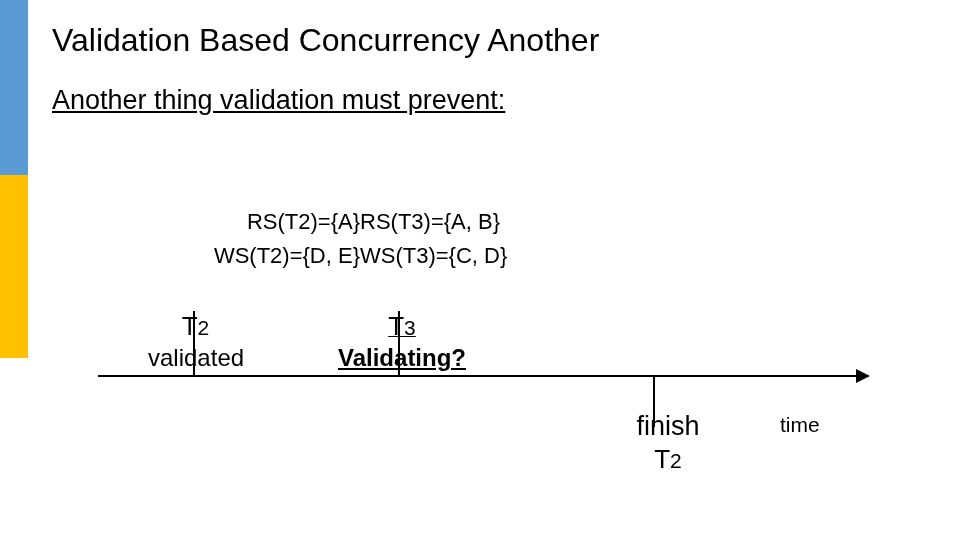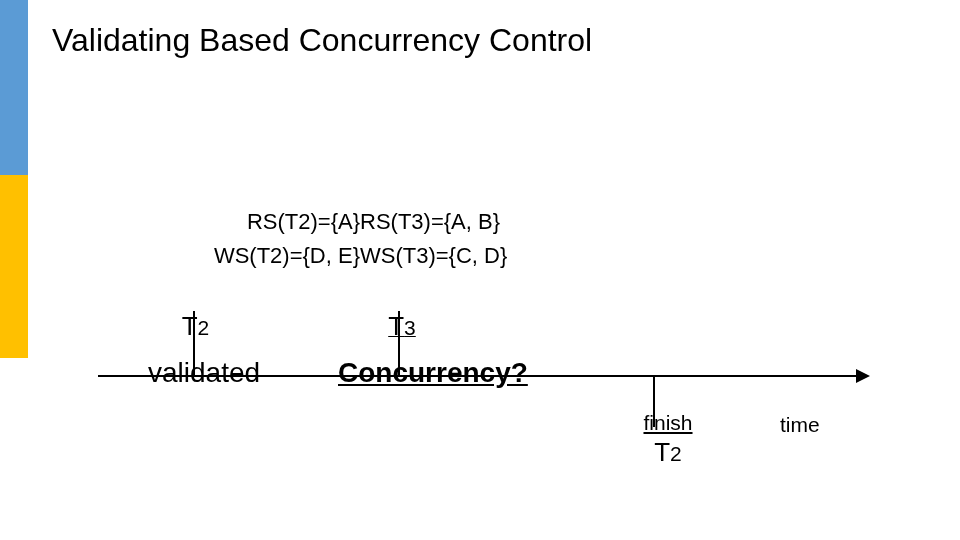--- a/index.html
+++ b/index.html
@@ -102,34 +102,34 @@
   .tick.t3 { left: 300px; top: -64px; height: 64px; }
   .tick.finish { left: 555px; top: 0; height: 52px; }
 
   .t-label {
     position: absolute;
     text-align: center;
     white-space: nowrap;
   }
   .t-label .big { font-size: 26px; }
   .t-label .small { font-size: 21px; }
-  .t-label .status { font-size: 28px; display: block; margin-top: 15px; }
+  .t-label .status { font-size: 24px; display: block; margin-top: 2px; }
 
   .t2-label { left: 50px; top: -64px; width: 95px; }
   .t3-label { left: 240px; top: -64px; width: 128px; text-decoration: underline; }
   .t3-label .status { font-weight: bold; }
 
   .finish-label {
     position: absolute;
     left: 525px;
     top: 36px;
     width: 90px;
     text-align: center;
   }
-  .finish-label .word { font-size: 21px; display: block; text-decoration: underline; }
+  .finish-label .word { font-size: 27px; display: block; }
   .finish-label .tx { display: block; margin-top: 2px; }
   .finish-label .tx .big { font-size: 26px; }
   .finish-label .tx .small { font-size: 21px; }
 
   .time-label {
     position: absolute;
     left: 682px;
     top: 38px;
     font-size: 21px;
   }
@@ -138,21 +138,22 @@
 <body>
 
 <div class="slide">
 
   <div class="accent-bar">
     <div class="accent-top"></div>
     <div class="accent-mid"></div>
     <div class="accent-bot"></div>
   </div>
 
-  <div class="title">Validating Based Concurrency Control</div>
+  <div class="title">Validation Based Concurrency Another</div>
+  <div class="subtitle">Another thing validation must prevent:</div>
 
   <div class="sets">
     <div class="sets-row">
       <div class="sets-col1">RS(T2)={A}</div>
       <div class="sets-col2">RS(T3)={A, B}</div>
     </div>
     <div class="sets-row">
       <div class="sets-col1">WS(T2)={D, E}</div>
       <div class="sets-col2">WS(T3)={C, D}</div>
     </div>
@@ -166,21 +167,21 @@
     <div class="tick t3"></div>
     <div class="tick finish"></div>
 
     <div class="t-label t2-label">
       <span class="big">T</span><span class="small">2</span>
       <span class="status">validated</span>
     </div>
 
     <div class="t-label t3-label">
       <span class="big">T</span><span class="small">3</span>
-      <span class="status">Concurrency?</span>
+      <span class="status">Validating?</span>
     </div>
 
     <div class="finish-label">
       <span class="word">finish</span>
       <span class="tx">
         <span class="big">T</span><span class="small">2</span>
       </span>
     </div>
 
     <div class="time-label">time</div>

